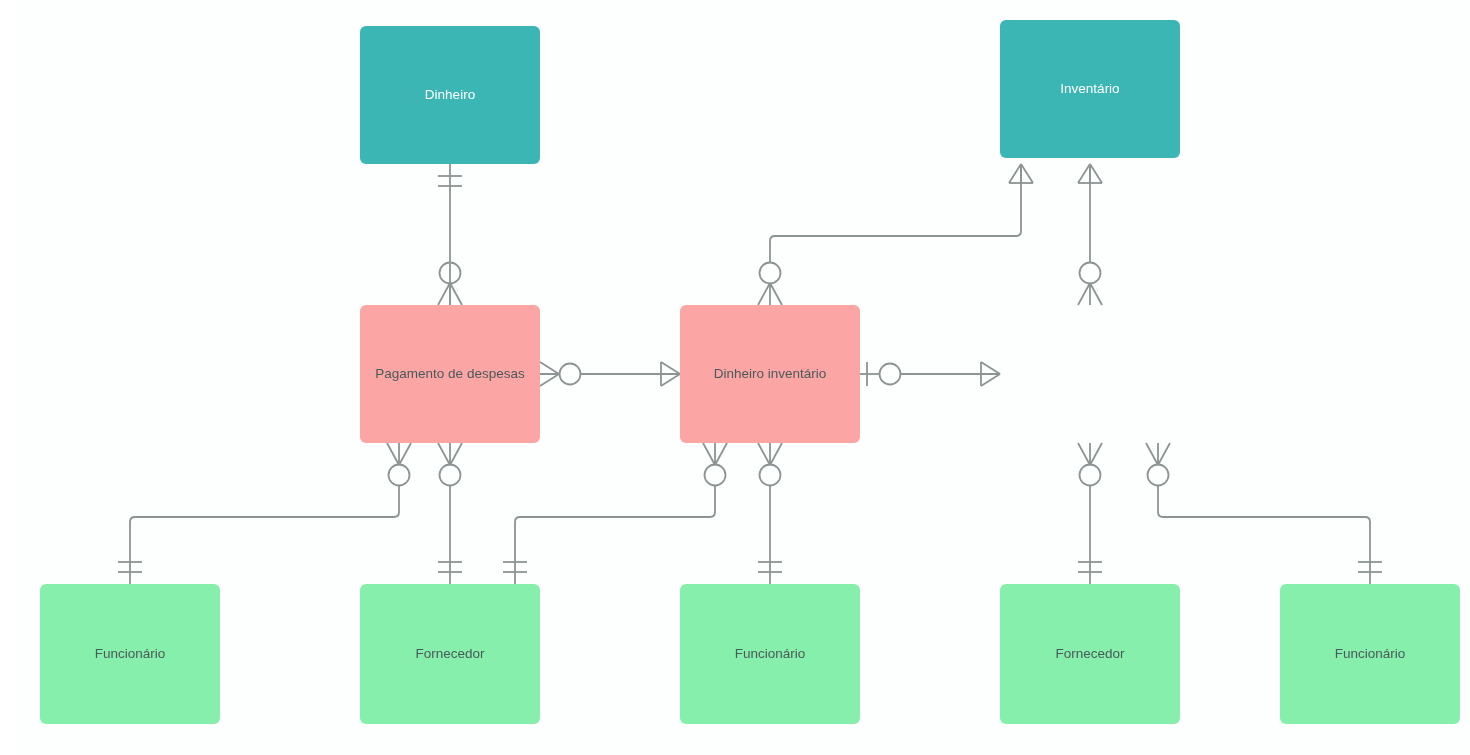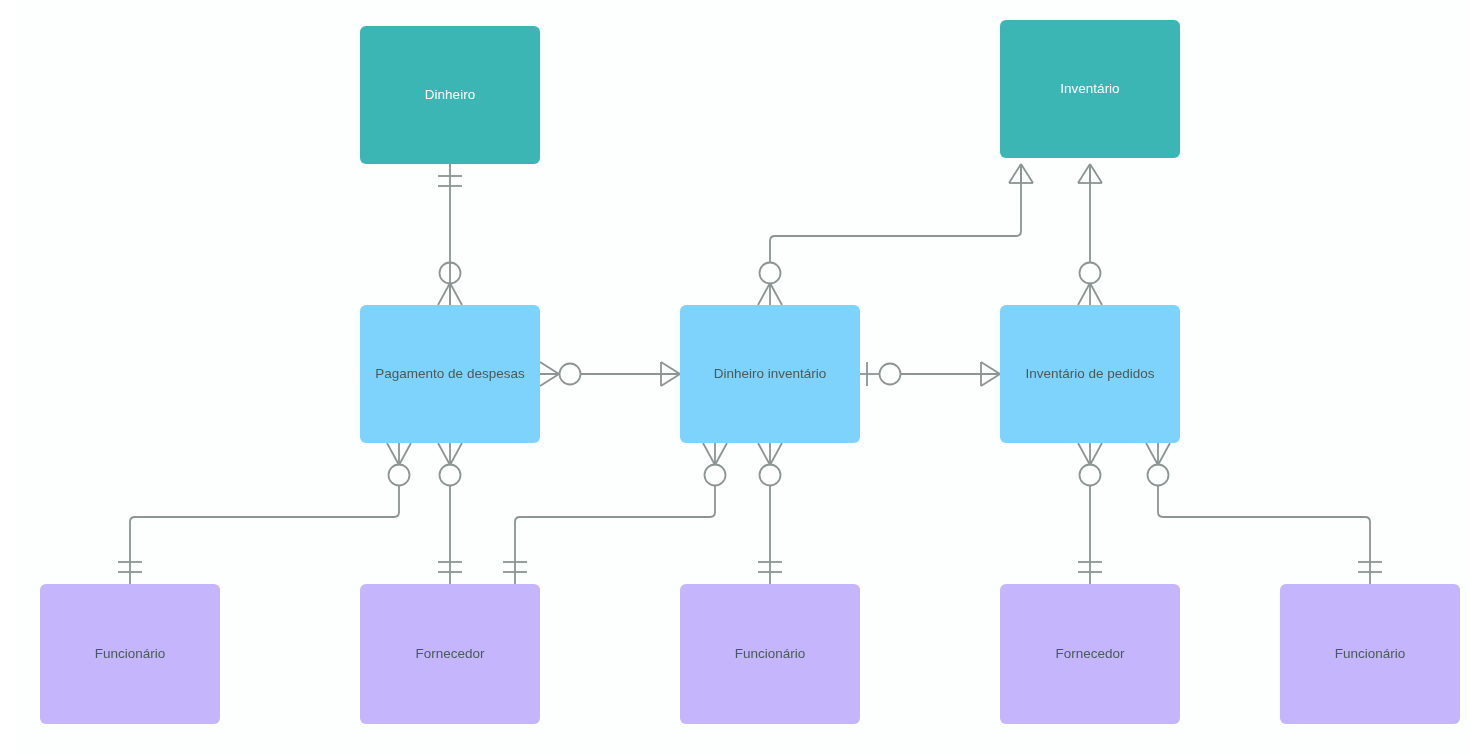--- a/index.html
+++ b/index.html
@@ -39,26 +39,26 @@
   .node-label {
     display: block;
     white-space: pre-line;
   }
   .tier-top {
     background: #3cb5b5;
     color: #ffffff;
     font-size: 13.5px;
   }
   .tier-mid {
-    background: #7dd3fc;
+    background: #fca5a5;
     color: #4a5a5a;
     font-size: 13.5px;
   }
   .tier-bottom {
-    background: #c4b5fd;
+    background: #86efac;
     color: #4a5a5a;
     font-size: 13.5px;
   }
 </style>
 </head>
 <body>
 
 <div id="canvas">
 
   <svg id="edges" viewBox="0 0 1470 755" xmlns="http://www.w3.org/2000/svg">
@@ -187,23 +187,20 @@
   </div>
 
   <div class="node tier-mid" style="left:344px; top:305px; width:180px; height:138px;">
     <span class="node-label">Pagamento de despesas</span>
   </div>
 
   <div class="node tier-mid" style="left:664px; top:305px; width:180px; height:138px;">
     <span class="node-label">Dinheiro inventário</span>
   </div>
 
-  <div class="node tier-mid" style="left:984px; top:305px; width:180px; height:138px;">
-    <span class="node-label">Inventário de pedidos</span>
-  </div>
 
   <div class="node tier-bottom" style="left:24px; top:584px; width:180px; height:140px;">
     <span class="node-label">Funcionário</span>
   </div>
 
   <div class="node tier-bottom" style="left:344px; top:584px; width:180px; height:140px;">
     <span class="node-label">Fornecedor</span>
   </div>
 
   <div class="node tier-bottom" style="left:664px; top:584px; width:180px; height:140px;">

